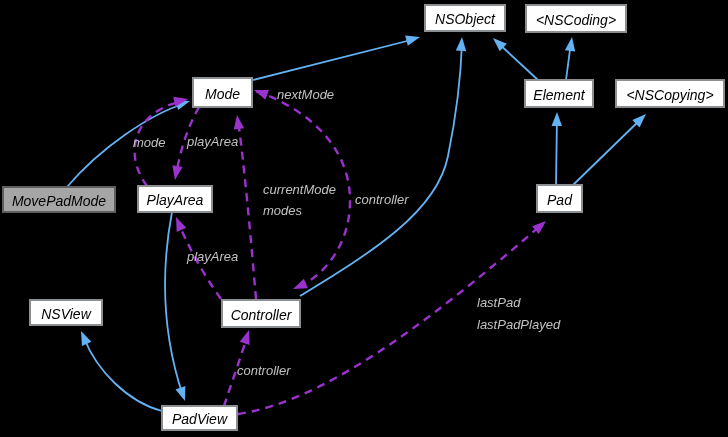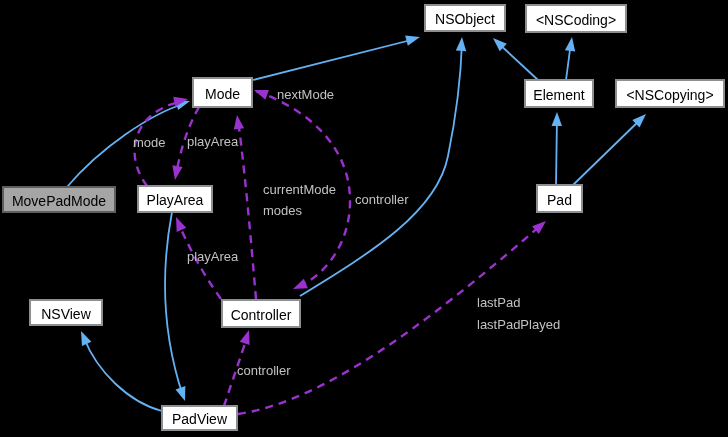--- a/index.html
+++ b/index.html
@@ -9,20 +9,21 @@
     width: 728px;
     height: 437px;
     overflow: hidden;
     font-family: "Liberation Sans", sans-serif;
   }
   #stage {
     position: relative;
     width: 728px;
     height: 340px;
     background: #f0abfc;
+    font-style: italic;
   }
   svg { display: block; }
   .node-label {
     font-family: "Liberation Sans", sans-serif;
     font-size: 14px;
     fill: #000000;
   }
   .edge-label {
     font-family: "Liberation Sans", sans-serif;
     font-size: 13px;

